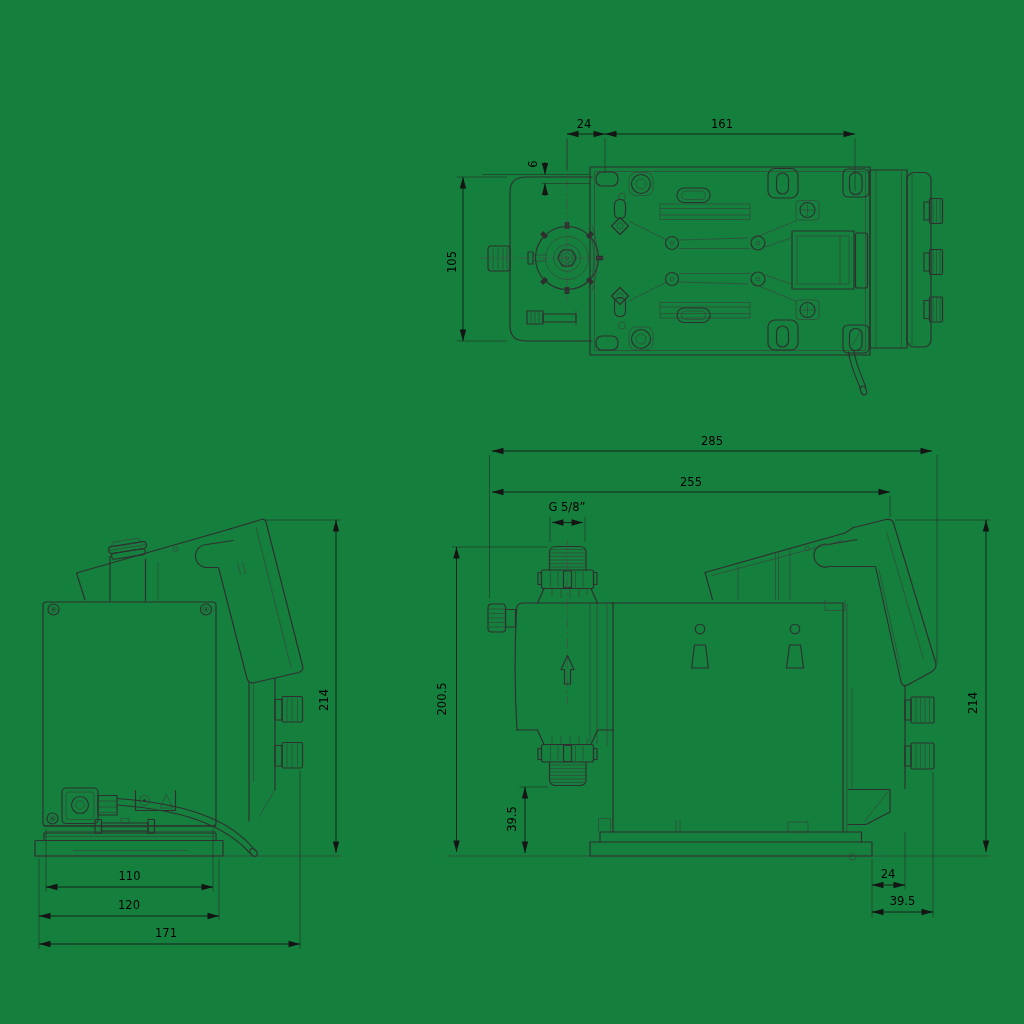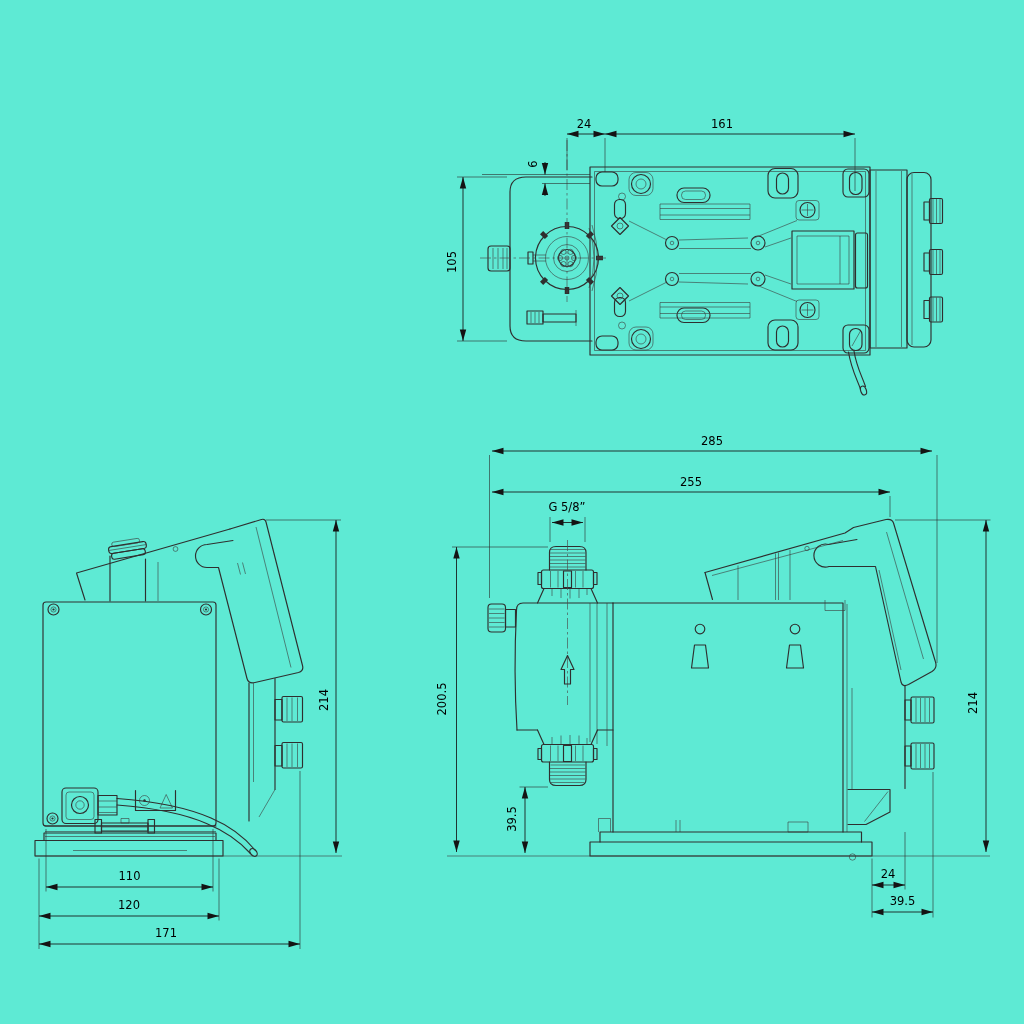--- a/index.html
+++ b/index.html
@@ -1,16 +1,16 @@
 <!DOCTYPE html>
 <html><head>
 <meta charset="utf-8">
 <style>
   html,body{margin:0;padding:0;background:#ffffff;}
-  .page{width:1024px;height:1024px;background:#5eead4;position:relative;overflow:hidden;
+  .page{width:1024px;height:1024px;background:#15803d;position:relative;overflow:hidden;
         font-family:"DejaVu Sans", sans-serif;}
   svg{display:block;}
   
   .ol{stroke:#2f2f2f;stroke-width:1.15;fill:none;stroke-linejoin:round;stroke-linecap:round;}
   
   .tl{stroke:#3a3a3a;stroke-width:0.6;fill:none;stroke-linejoin:round;}
   
   .dim{stroke:#141414;stroke-width:0.85;fill:none;}
   .ext{stroke:#2a2a2a;stroke-width:0.6;fill:none;}
   

